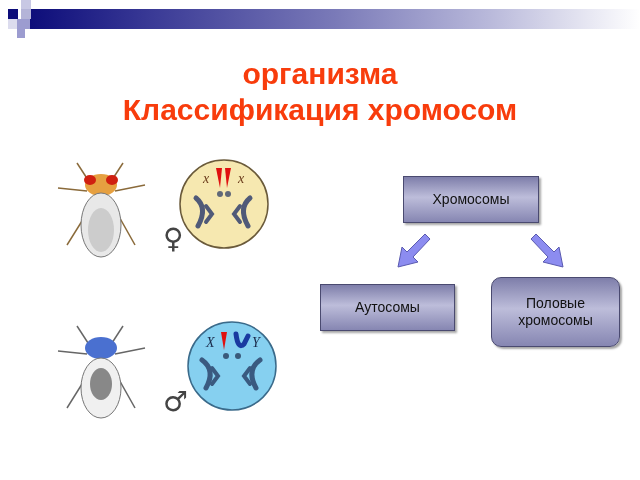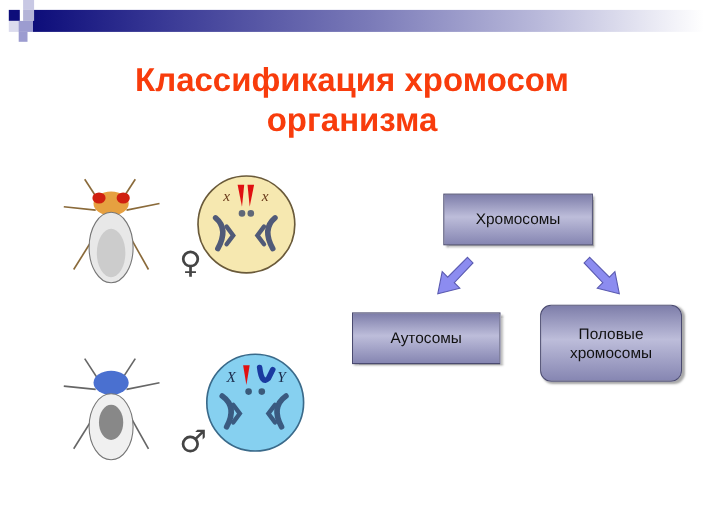--- a/index.html
+++ b/index.html
@@ -23,22 +23,22 @@
 
 <div class="topbar"></div>
 <div class="sq" style="left:8px;top:9px;width:10px;height:10px;background:#0d0d7a;"></div>
 <div class="sq" style="left:21px;top:0px;width:10px;height:9px;background:#c8c8e4;"></div>
 <div class="sq" style="left:21px;top:9px;width:10px;height:10px;background:#b4b4d8;"></div>
 <div class="sq" style="left:8px;top:19px;width:10px;height:10px;background:#dcdcee;"></div>
 <div class="sq" style="left:17px;top:19px;width:13px;height:10px;background:#9c9cd0;"></div>
 <div class="sq" style="left:17px;top:29px;width:8px;height:9px;background:#9c9cd0;"></div>
 
 <div class="title">
+  <span class="title-line">организма</span>
   <span class="title-line">Классификация хромосом</span>
-  <span class="title-line">организма</span>
 </div>
 
 <div class="box" style="left:403px;top:176px;width:134px;height:45px;">
   <span>Хромосомы</span>
 </div>
 <div class="box" style="left:320px;top:284px;width:133px;height:45px;">
   <span>Аутосомы</span>
 </div>
 <div class="box" style="left:491px;top:277px;width:127px;height:68px;border-radius:10px;">
   <span>

